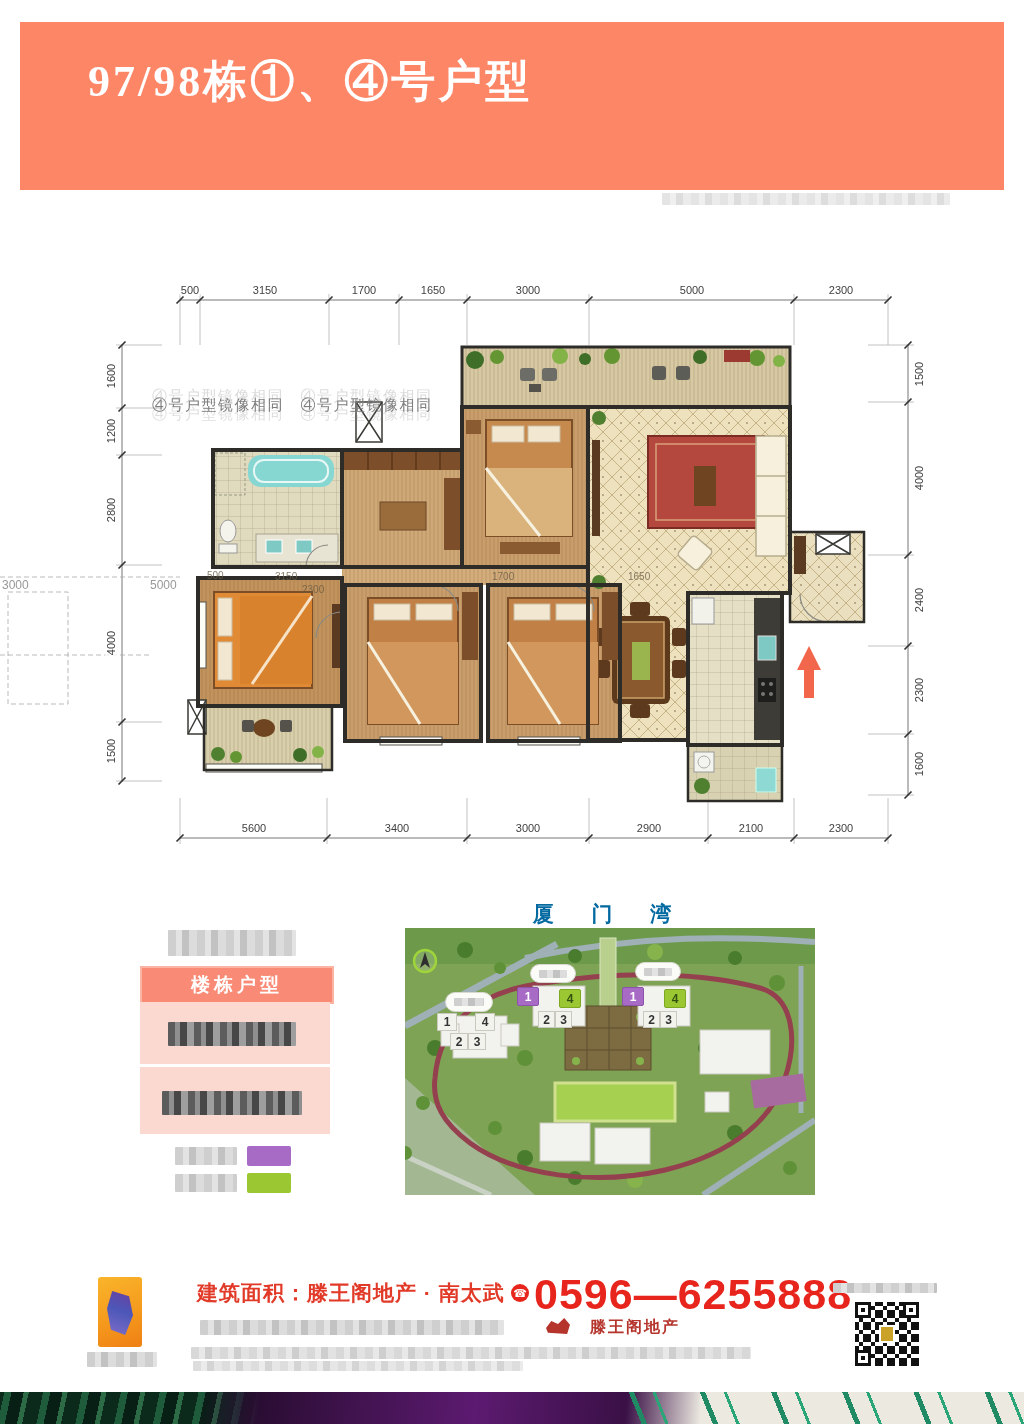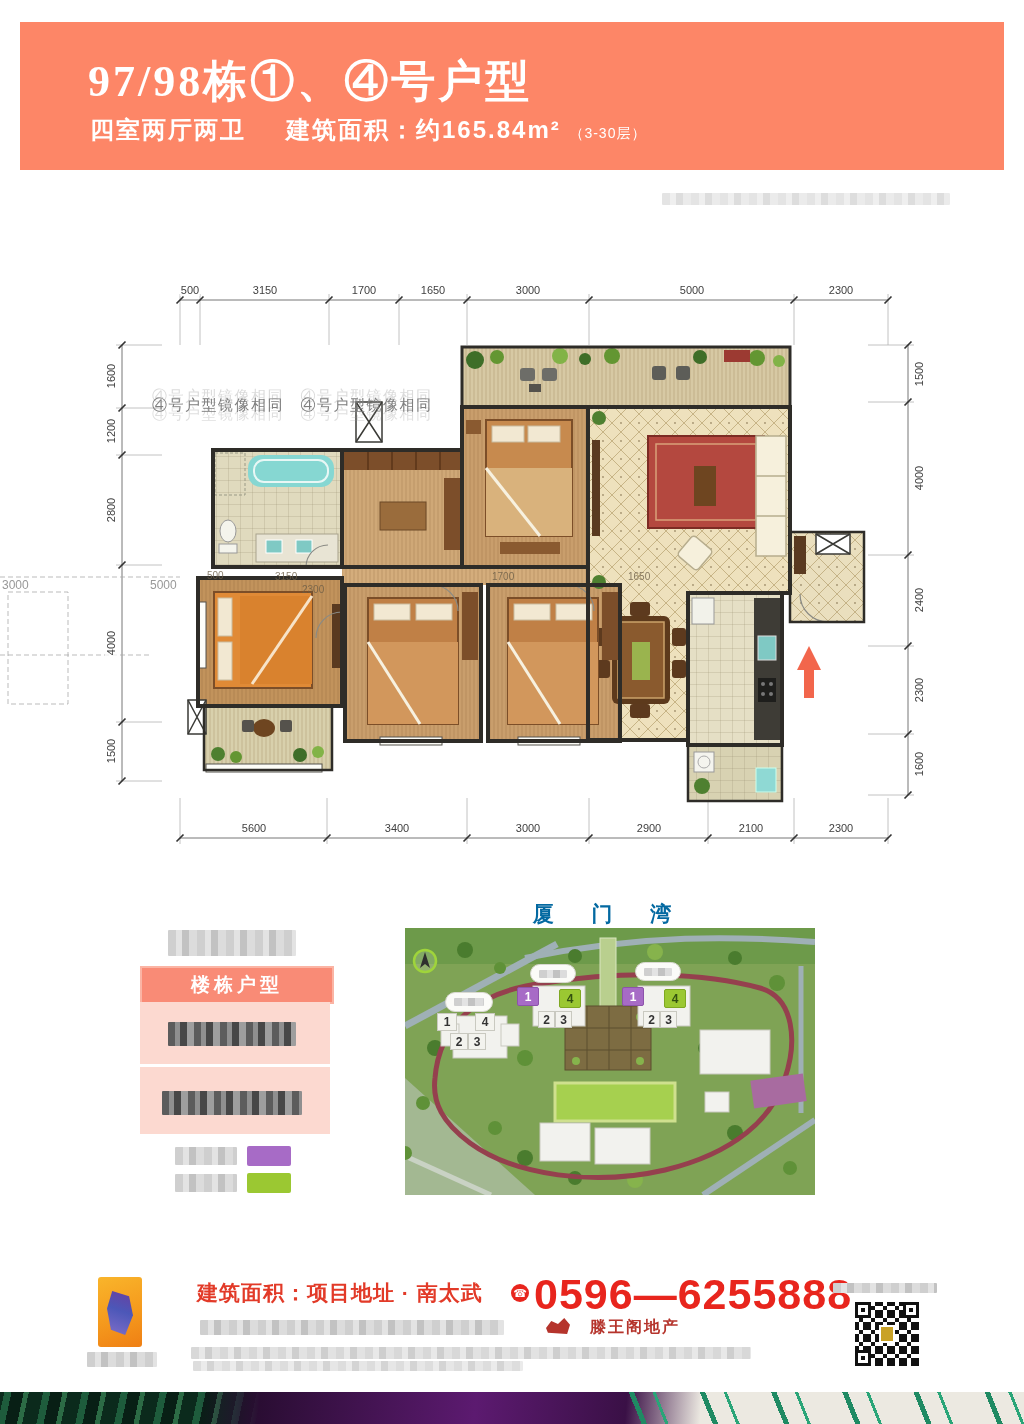--- a/index.html
+++ b/index.html
@@ -1,20 +1,20 @@
 <!DOCTYPE html>
 <html><head>
 <meta charset="utf-8">
 <style>
   html,body{margin:0;padding:0;}
   body{width:1024px;height:1424px;position:relative;background:#fff;overflow:hidden;
        font-family:"Liberation Sans",sans-serif;}
   .abs{position:absolute;}
   
-  .hdr{left:20px;top:22px;width:984px;height:148px;background:#fd8667;}
+  .hdr{left:20px;top:22px;width:984px;height:168px;background:#fd8667;}
   .hdr-title{left:88px;top:52px;color:#fff;font-family:"Liberation Serif","DejaVu Serif",serif;
              font-weight:bold;font-size:44px;letter-spacing:3px;}
   .hdr-sub{left:90px;top:114px;color:#fff;font-size:24px;font-weight:bold;letter-spacing:2px;}
   .hdr-sub .gap{display:inline-block;width:40px;}
   .hdr-floors{font-size:14px;font-weight:normal;letter-spacing:1px;}
   
   .mz{background:repeating-linear-gradient(90deg,#cfcfcf 0 8px,#e3e3e3 8px 14px,#c2c2c2 14px 21px,#dcdcdc 21px 29px);
       filter:blur(.4px);border-radius:1px;}
   .mzd{background:repeating-linear-gradient(90deg,#5c5c5c 0 7px,#8f8f8f 7px 12px,#474747 12px 19px,#9e9e9e 19px 26px);
       filter:blur(.5px);border-radius:1px;}
@@ -65,24 +65,20 @@
   .strip .s2{position:absolute;left:200px;top:0;width:500px;height:32px;
       background:linear-gradient(95deg,rgba(42,13,51,0) 0%,#2a0d33 12%,#5c1a70 55%,#3a1046 85%,rgba(42,13,51,0) 100%);}
   .strip .s3{position:absolute;left:620px;top:0;width:404px;height:32px;
       background:repeating-linear-gradient(68deg,rgba(0,0,0,0) 0 20px,#1f8a63 20px 25px,rgba(0,0,0,0) 25px 42px,#2aa578 42px 45px,rgba(0,0,0,0) 45px 66px);}
 </style>
 </head>
 <body>
 
 <div class="abs hdr">
   <div class="abs hdr-title" style="left:68px;top:30px;">97/98栋①、④号户型</div>
-  <div class="abs hdr-sub" style="left:70px;top:92px;">
-    <span>四室两厅两卫</span><span class="gap"></span><span>建筑面积：</span><span>约165.84m²</span>
-    <span class="hdr-floors">（3-30层）</span>
-  </div>
 </div>
 
 <div class="abs mz" style="left:662px;top:193px;width:288px;height:12px;opacity:.55;"></div>
 
 <svg class="abs" style="left:0;top:260px;" width="1024" height="600" viewBox="0 260 1024 600">
   <defs>
     <pattern id="pw" width="8" height="8" patternUnits="userSpaceOnUse">
       <path d="M2 0V8M6 0V8" stroke="rgba(110,70,30,.20)" stroke-width="1"></path>
     </pattern>
     <pattern id="pd" width="18" height="18" patternUnits="userSpaceOnUse">
@@ -458,21 +454,21 @@
 <span class="cell cellg" style="left:664px;top:989px;width:20px;height:17px;">4</span>
 <span class="cell cellw" style="left:643px;top:1011px;width:15px;height:15px;">2</span>
 <span class="cell cellw" style="left:660px;top:1011px;width:15px;height:15px;">3</span>
 
 <div class="abs proj-logo">
     <div class="art"></div>
   </div>
 <div class="abs mz" style="left:87px;top:1352px;width:70px;height:15px;"></div>
 
 <div class="abs addr">
-  <span>建筑面积：</span><span>项目地址 · 南太武</span>
+  <span>建筑面积：</span><span>滕王阁地产 · 南太武</span>
 </div>
 <div class="abs phone-ic">☎</div>
 <div class="abs phone">0596—6255888</div>
 
 <div class="abs mz" style="left:200px;top:1320px;width:304px;height:15px;"></div>
 <div class="abs brand-logo"></div>
 <div class="abs brand">滕王阁地产</div>
 <div class="abs mz" style="left:191px;top:1347px;width:560px;height:12px;opacity:.8;"></div>
 <div class="abs mz" style="left:193px;top:1361px;width:330px;height:10px;opacity:.7;"></div>
 

